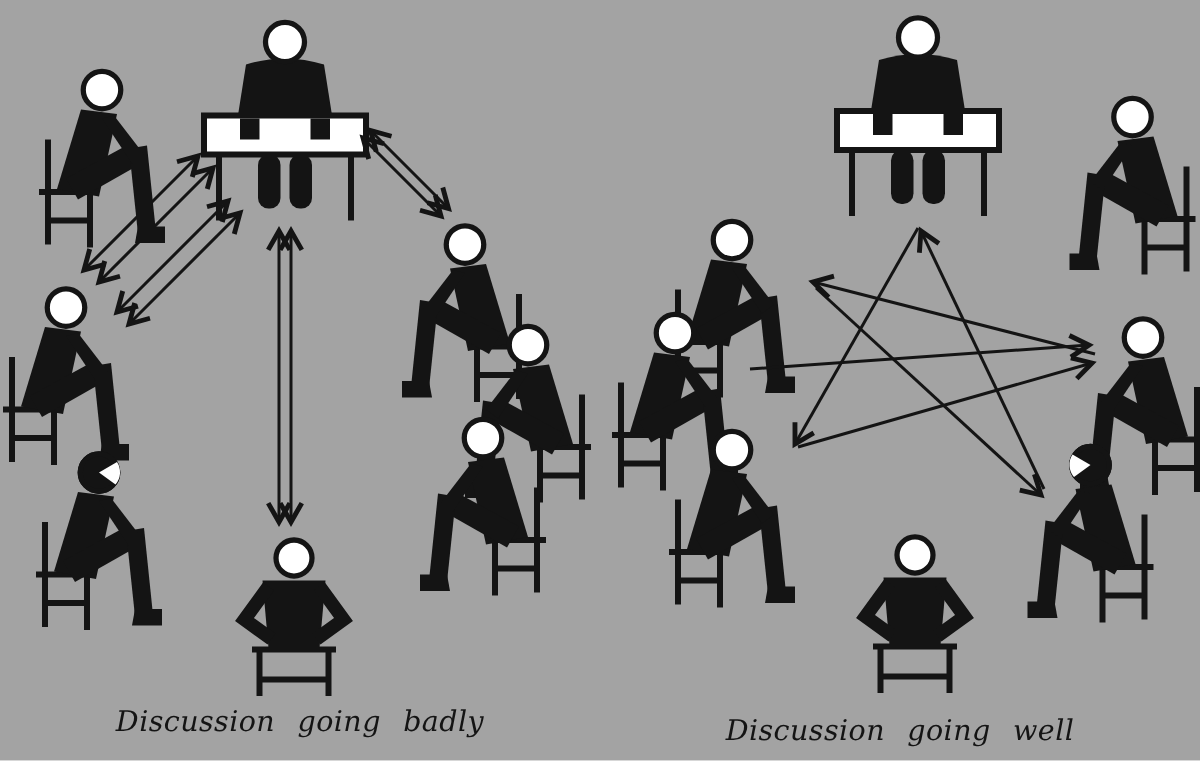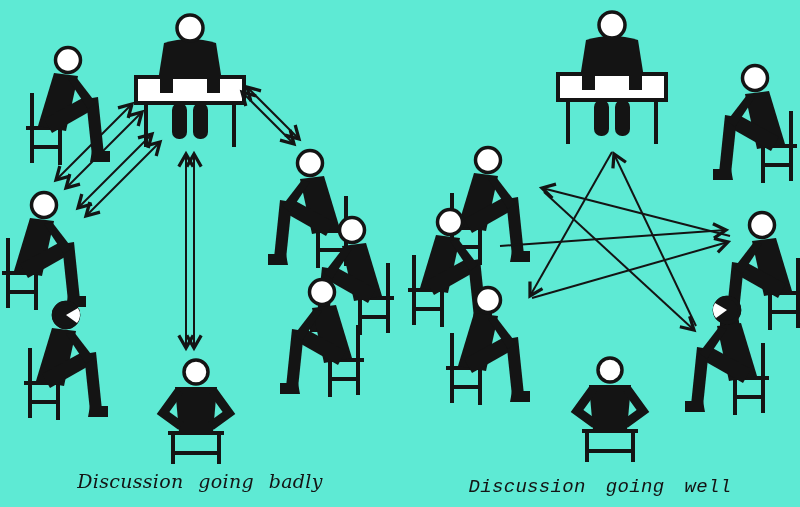--- a/index.html
+++ b/index.html
@@ -1,30 +1,30 @@
 <!DOCTYPE html>
 <html><head>
 <meta charset="utf-8">
 <style>
   html,body{margin:0;padding:0;background:#fff;}
   .stage{
-    position:relative;width:800px;height:507px;background:#5eead4;
+    position:relative;width:800px;height:507px;background:#a3a3a3;
     font-family:"DejaVu Serif", serif;overflow:hidden;
   }
   .panel{position:absolute;top:0;width:400px;height:507px;}
   .panel-left{left:0;}
   .panel-right{left:400px;}
   .scene{position:absolute;top:0;left:0;}
   .caption{
     position:absolute;left:0;width:100%;text-align:center;
     font-style:italic;font-size:19px;color:#141414;
     letter-spacing:.3px;word-spacing:.45em;
   }
   .caption-left{top:470px;}
-  .caption-right{top:476px;font-family:Liberation Mono, monospace;}
+  .caption-right{top:476px;}
 </style>
 </head>
 <body>
 
 <div class="stage">
 
   <svg width="0" height="0" style="position:absolute" aria-hidden="true">
     <defs>
       <marker id="ah" viewBox="0 0 10 10" refX="8" refY="5" markerWidth="9" markerHeight="9" orient="auto-start-reverse">
         <path d="M1,1 L8,5 L1,9" fill="none" stroke="#141414" stroke-width="1.8"></path>

